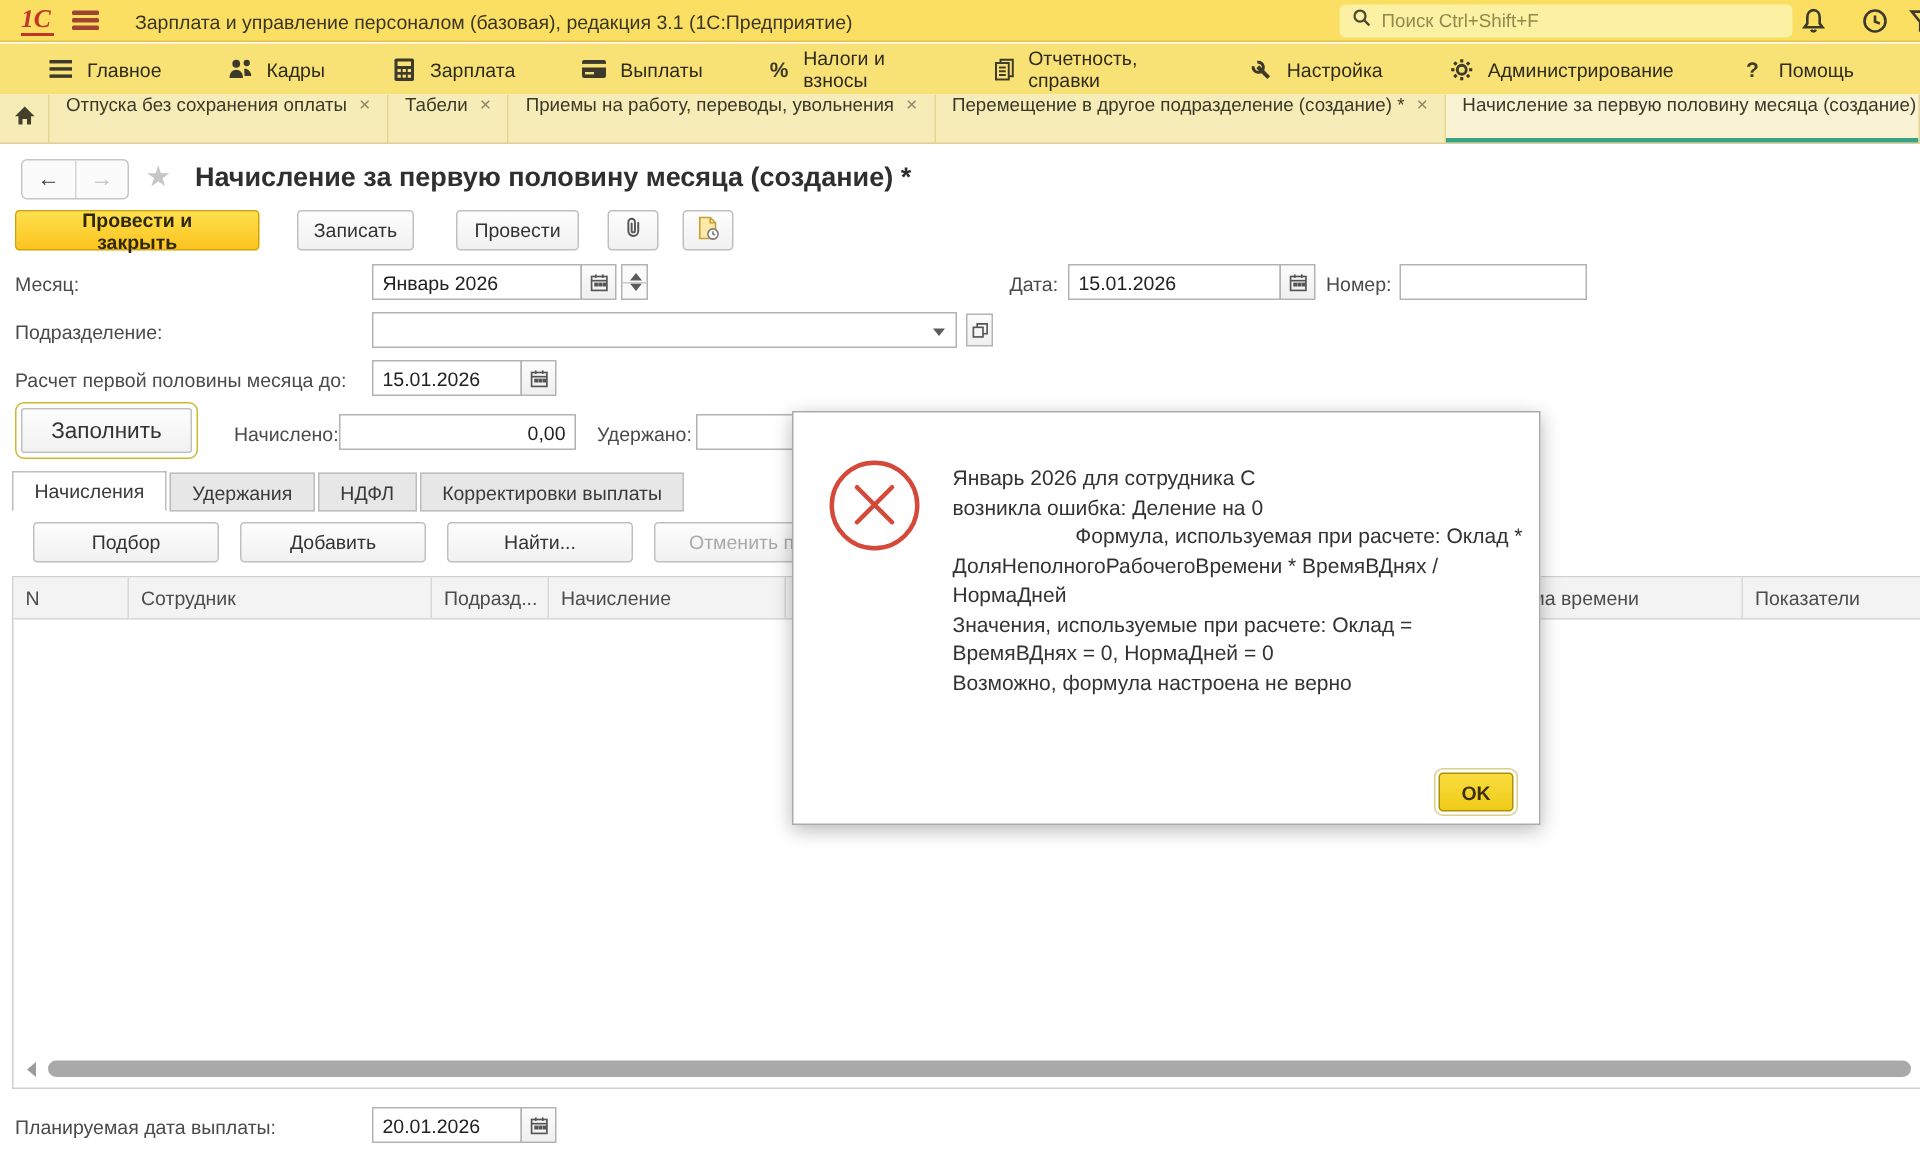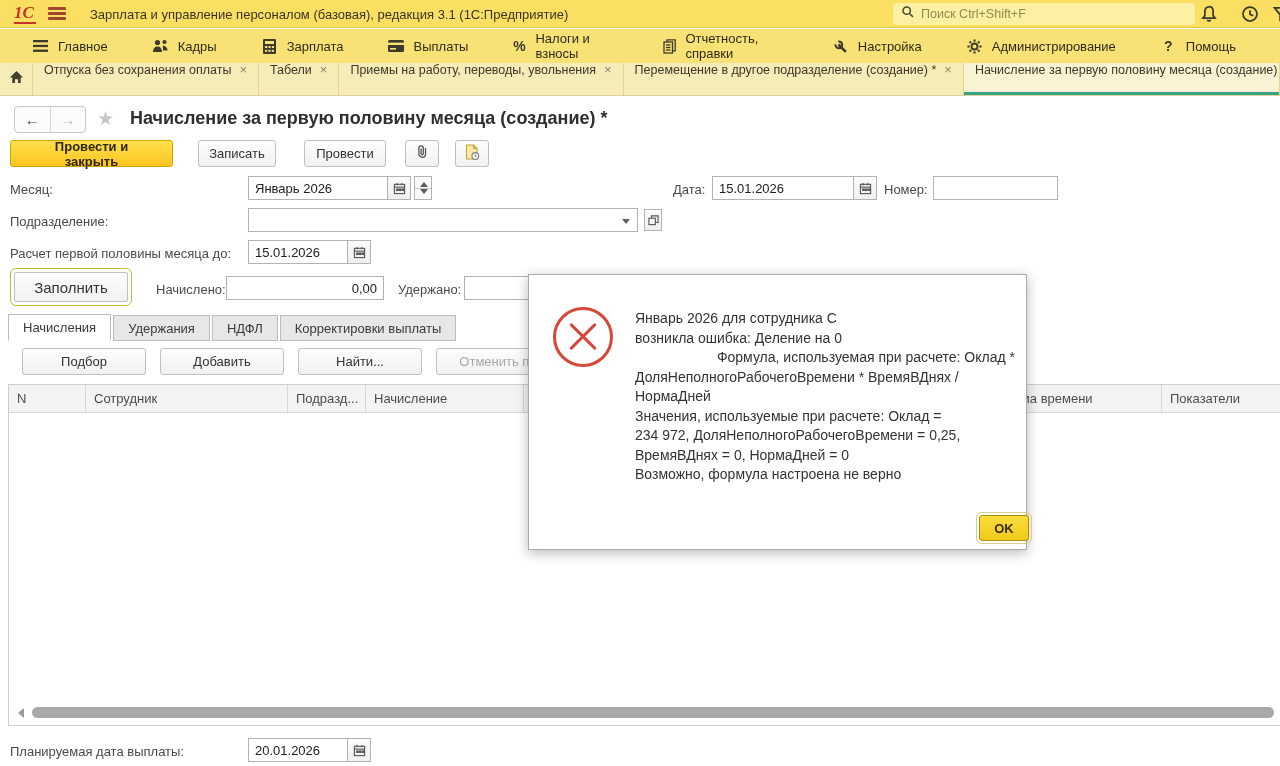--- a/index.html
+++ b/index.html
@@ -116,21 +116,21 @@
   .dlg-icon::before, .dlg-icon::after { content:""; position:absolute; left:9px; top:25px; width:36px; height:3px;
               background:#d4493a; border-radius:2px; }
   .dlg-icon::before { transform:rotate(45deg); }
   .dlg-icon::after  { transform:rotate(-45deg); }
   .dlg-text { position:absolute; left:106px; top:34px; width:380px; font-size:14px; line-height:19.5px; color:#333; }
   .dlg-line { white-space:nowrap; }
   .dlg-line:nth-child(3) { text-align:right; }
   .dlg-ok { position:absolute; left:430px; top:240px; width:50px; height:26px; font-weight:bold; font-size:13px;
             color:#3a3000; background:linear-gradient(#fadc3e,#efcb18); border:1px solid #ad9100; border-radius:3px;
             display:flex; align-items:center; justify-content:center;
-            outline:1px solid #d9cf8a; outline-offset:2px;margin-left:20px; }
+            outline:1px solid #d9cf8a; outline-offset:2px; }
 
   svg { overflow:visible; }
 </style>
 </head>
 <body>
 
 <div class="screen">
 
   <div class="titlebar">
     <div class="logo">1С</div>
@@ -437,20 +437,19 @@
 
   <div class="dialog">
     <div class="dlg-icon"></div>
     <div class="dlg-text">
       <div class="dlg-line">Январь 2026 для сотрудника С</div>
       <div class="dlg-line">возникла ошибка: Деление на 0</div>
       <div class="dlg-line">Формула, используемая при расчете: Оклад *</div>
       <div class="dlg-line">ДоляНеполногоРабочегоВремени * ВремяВДнях /</div>
       <div class="dlg-line">НормаДней</div>
       <div class="dlg-line">Значения, используемые при расчете: Оклад =</div>
-      <div class="dlg-line">234 972, ДоляНеполногоРабочегоВремени = 0,25,</div>
       <div class="dlg-line">ВремяВДнях = 0, НормаДней = 0</div>
       <div class="dlg-line">Возможно, формула настроена не верно</div>
     </div>
     <div class="dlg-ok">OK</div>
   </div>
 
 </div>
 
 </body></html>

